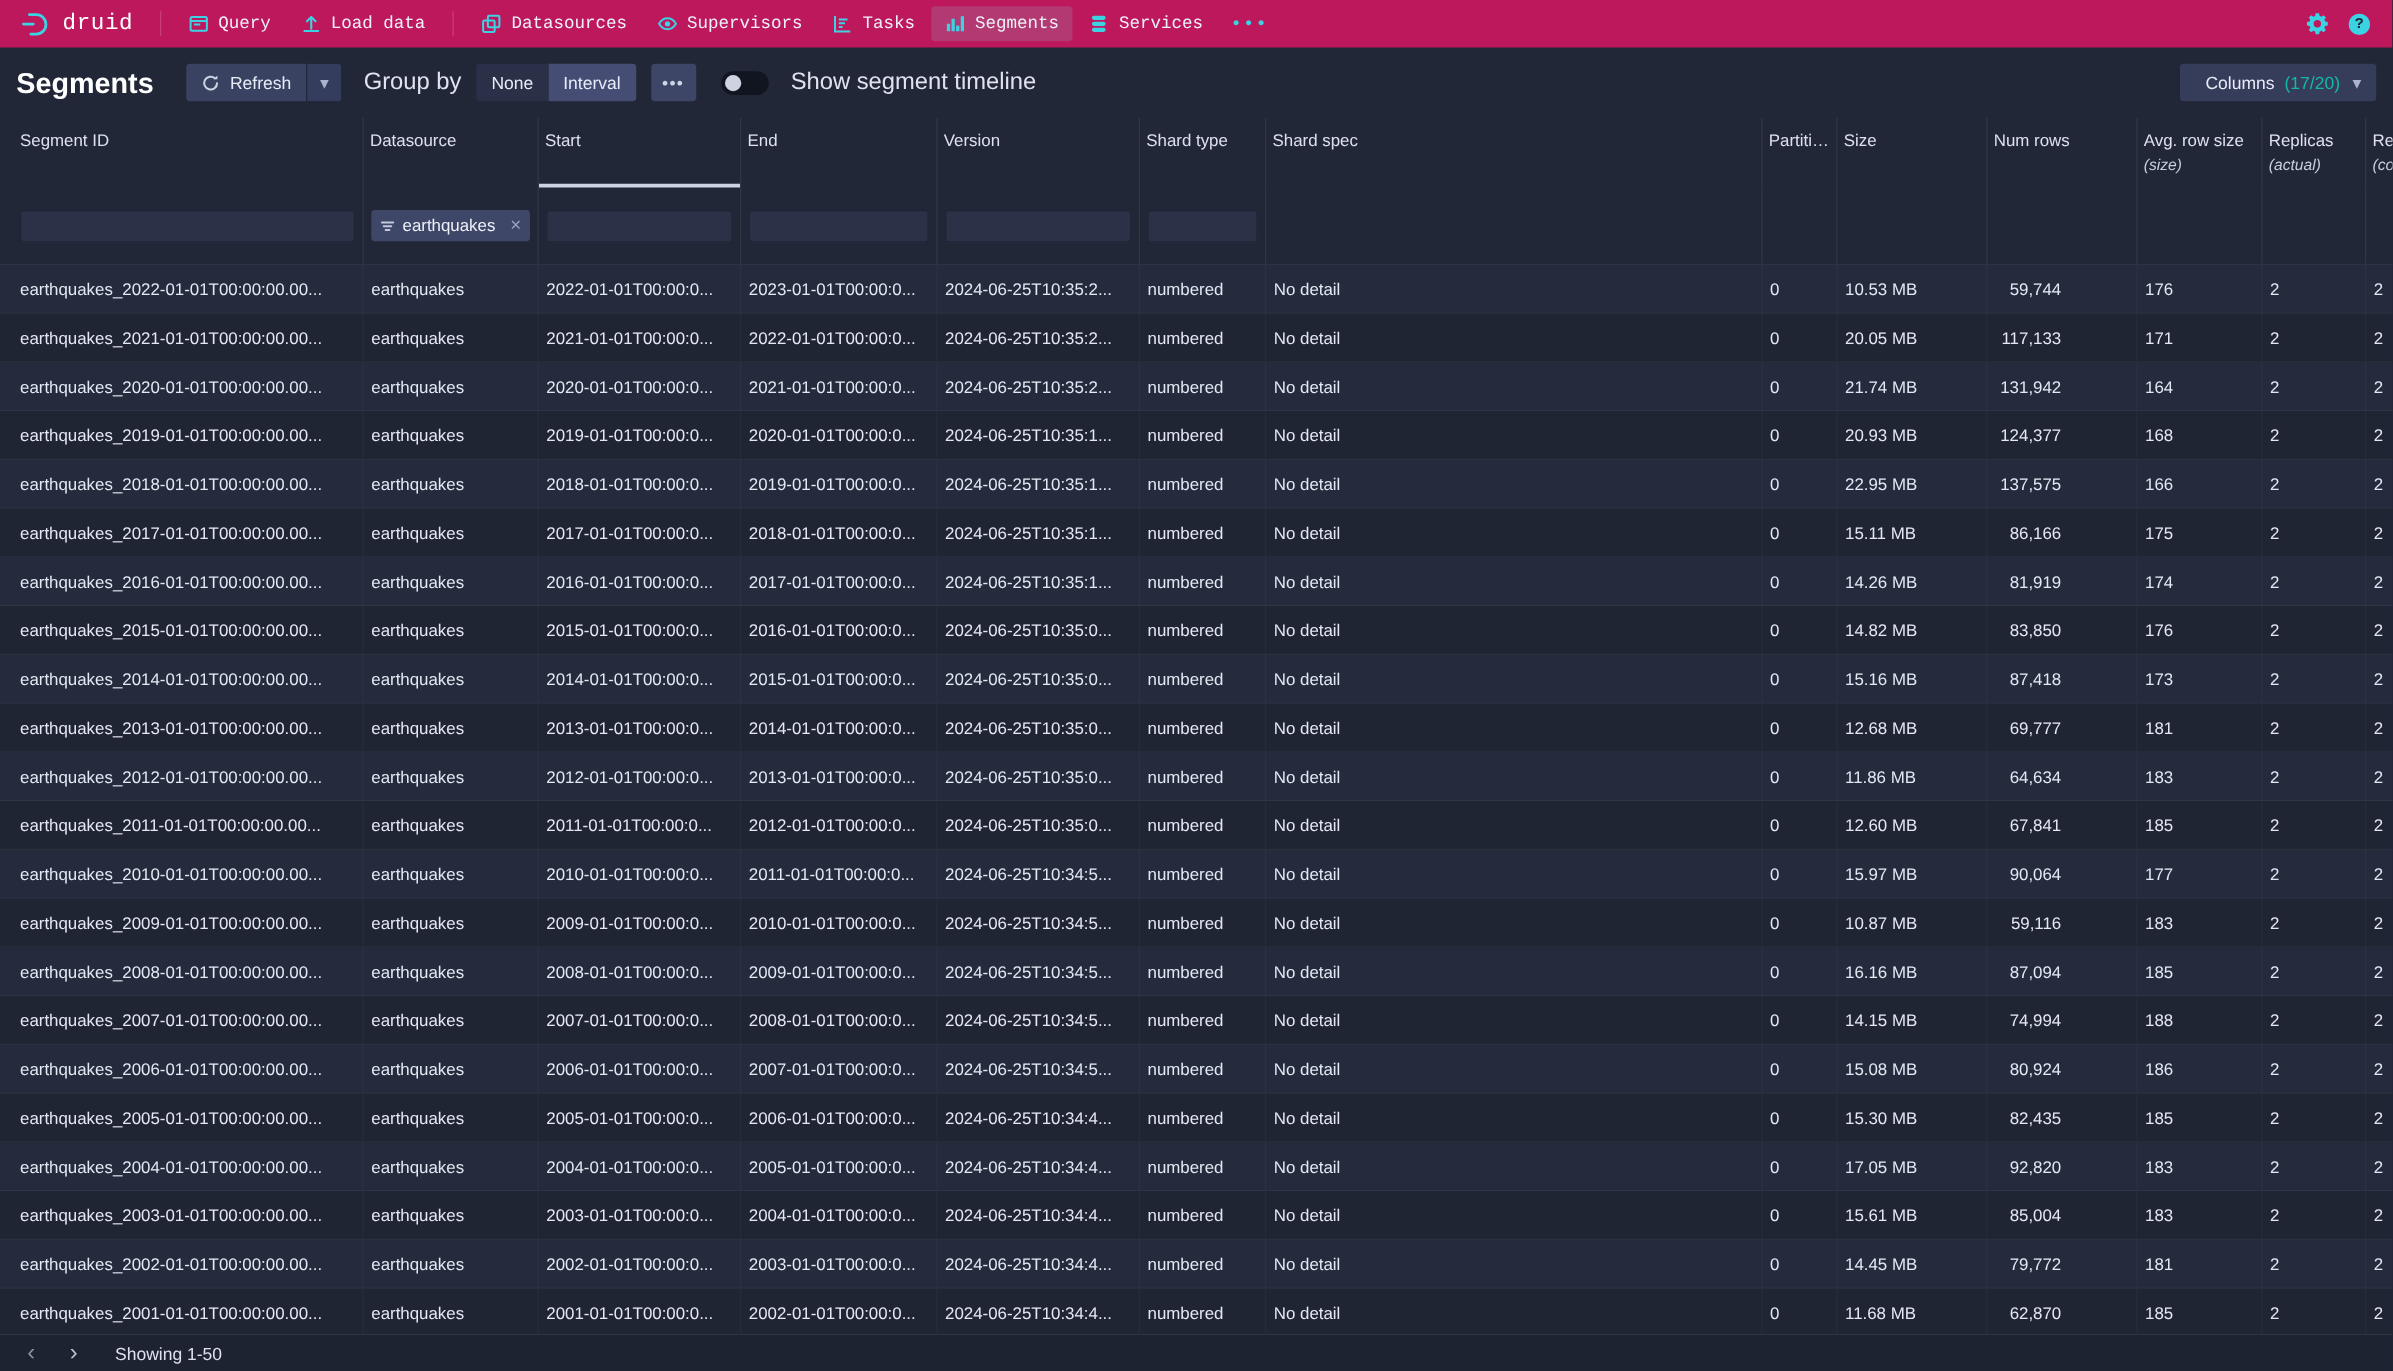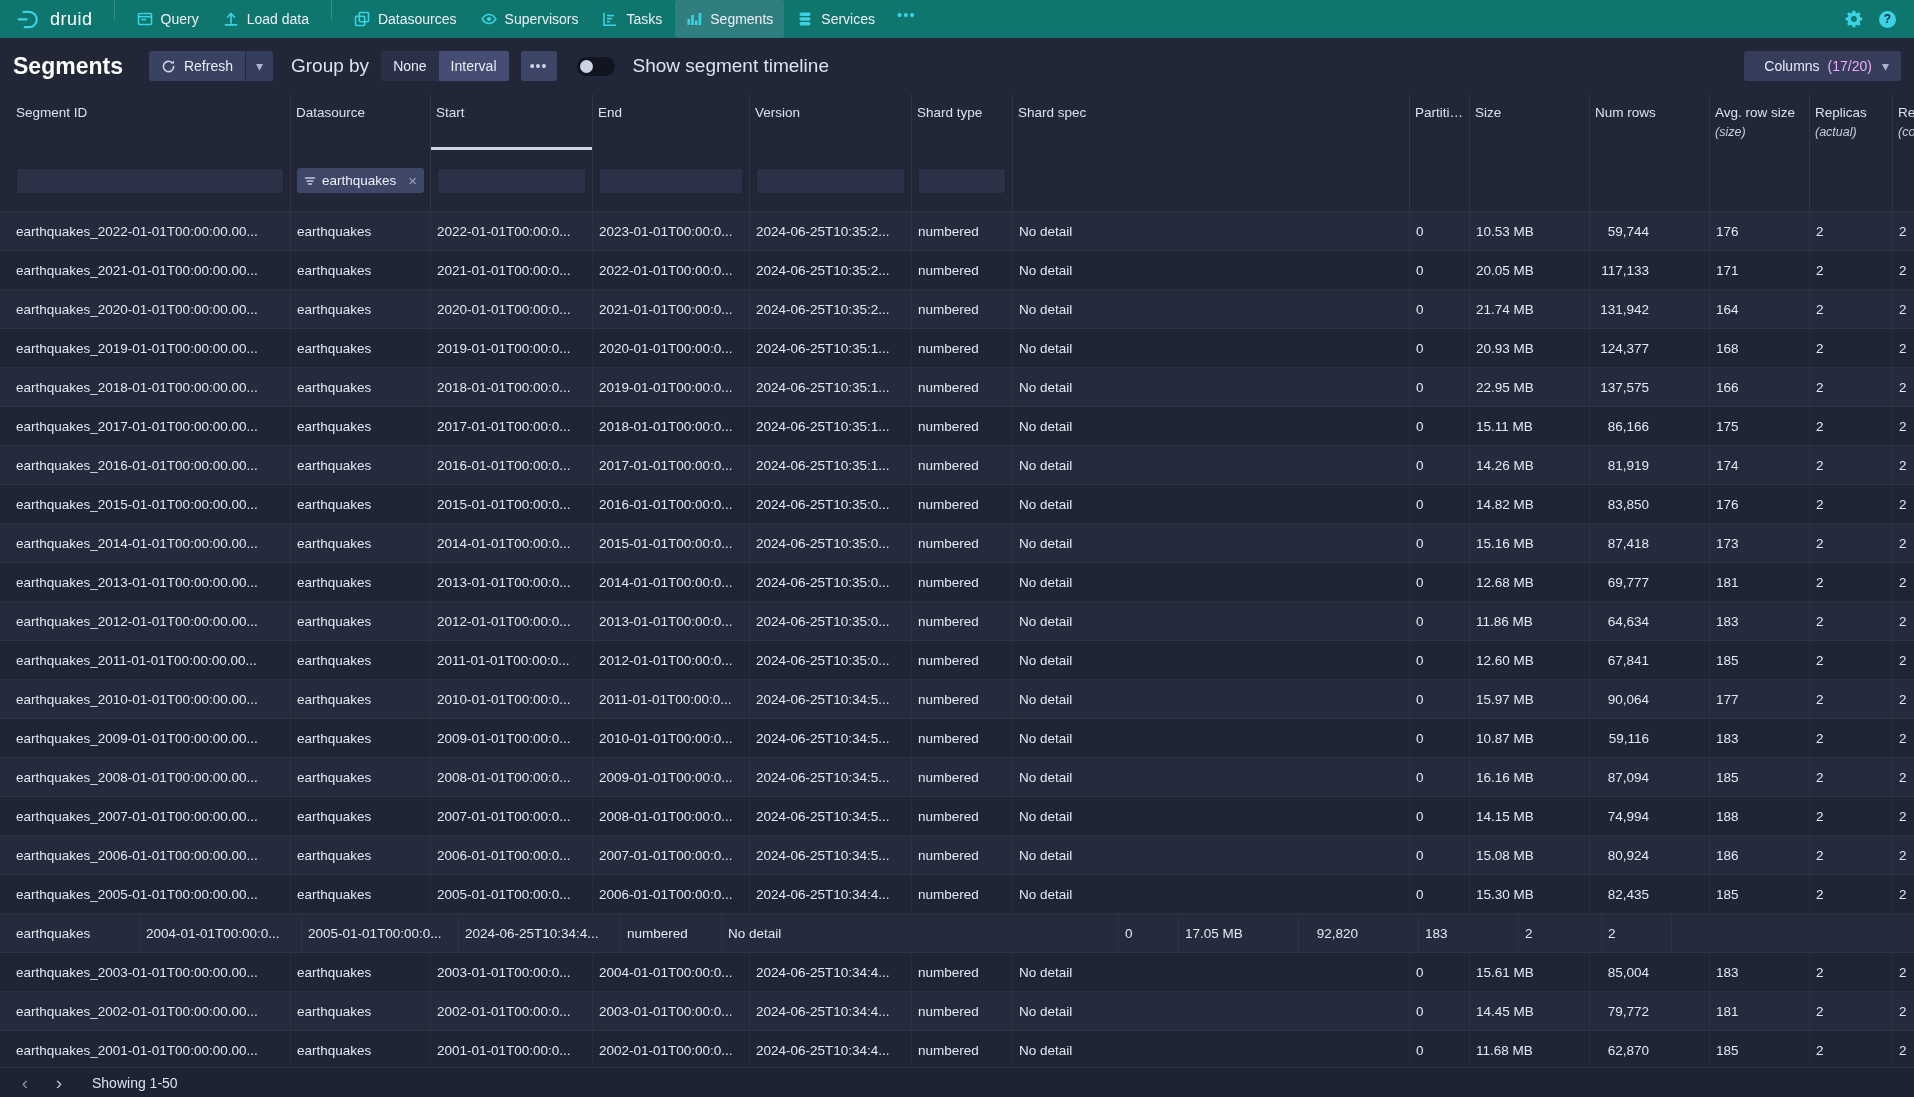--- a/index.html
+++ b/index.html
@@ -4,22 +4,22 @@
 <style>
   * { box-sizing: border-box; margin: 0; padding: 0; }
   html,body { width:1914px; height:1097px; overflow:hidden; }
   body {
     background:#212737;
     font-family:"Liberation Sans", sans-serif;
     color:#e4e8f4;
   }
   
   .topnav {
-    height:38px; background:#0f766e;
-    display:flex; padding:0 12px; gap:2px;
+    height:38px; background:#be185d;
+    display:flex; align-items:center; padding:0 12px; gap:2px;font-family:Liberation Mono, monospace;
   }
   .brand { display:flex; align-items:center; gap:9px; padding:0 10px 0 4px; }
   .brand-text { font-size:18px; color:#ffffff; letter-spacing:.5px; }
   .nav-divider { width:1px; height:20px; background:rgba(255,255,255,.16); margin:0 9px; }
   .nav-item {
     display:flex; align-items:center; gap:8px;
     color:#eef1f8; font-size:14px; padding:6px 11px; border-radius:3px; cursor:pointer;
     white-space:nowrap;
   }
   .nav-item.active { background:rgba(143,155,180,.25); }
@@ -46,21 +46,21 @@
   .toolbar-label { font-size:19px; color:#dfe3f0; margin-left:6px; }
   .seg-group { display:flex; }
   .seg-group .btn { border-radius:0; background:#2a3047; }
   .seg-group .btn:first-child { border-radius:3px 0 0 3px; }
   .seg-group .btn:last-child { border-radius:0 3px 3px 0; }
   .seg-group .btn.selected { background:#454d74; }
   .more-btn { width:36px; justify-content:center; letter-spacing:1px; color:#cfd4e4; background:#3e4668; }
   .toggle { width:38px; height:19px; border-radius:10px; background:#11151f; position:relative; cursor:pointer; flex:none; margin-left:8px; }
   .toggle .knob { position:absolute; left:3px; top:3px; width:13px; height:13px; border-radius:50%; background:#ced3e2; }
   .columns-btn { margin-left:auto; background:#363d5b;padding-left:20px; }
-  .columns-btn .count { color:#f0abfc; }
+  .columns-btn .count { color:#14b8a6; }
   .columns-btn .caret { color:#aab2cc; margin-left:2px; }
   
   .thead { display:flex; height:56px; width:1963px; }
   .th {
     padding:9px 5px 0 5px; font-size:13.5px; color:#dde1ef; line-height:1.45;
     border-right:1px solid rgba(255,255,255,.07); overflow:hidden; white-space:nowrap; cursor:pointer;
   }
   .th:first-child { padding-left:16px; }
   .th .lbl { display:block; overflow:hidden; text-overflow:ellipsis; }
   .th .sub { display:block; font-style:italic; font-size:12.5px; color:#c9cedf; }
@@ -587,20 +587,21 @@
       <div class="td c5">numbered</div>
       <div class="td c6">No detail</div>
       <div class="td c7">0</div>
       <div class="td c8">15.30 MB</div>
       <div class="td c9 ralign">82,435</div>
       <div class="td c10">185</div>
       <div class="td c11">2</div>
       <div class="td c12">2</div>
     </div>
     <div class="tr even">
+      <div class="td c0">earthquakes_2004-01-01T00:00:00.00...</div>
       <div class="td c1">earthquakes</div>
       <div class="td c2">2004-01-01T00:00:0...</div>
       <div class="td c3">2005-01-01T00:00:0...</div>
       <div class="td c4">2024-06-25T10:34:4...</div>
       <div class="td c5">numbered</div>
       <div class="td c6">No detail</div>
       <div class="td c7">0</div>
       <div class="td c8">17.05 MB</div>
       <div class="td c9 ralign">92,820</div>
       <div class="td c10">183</div>

